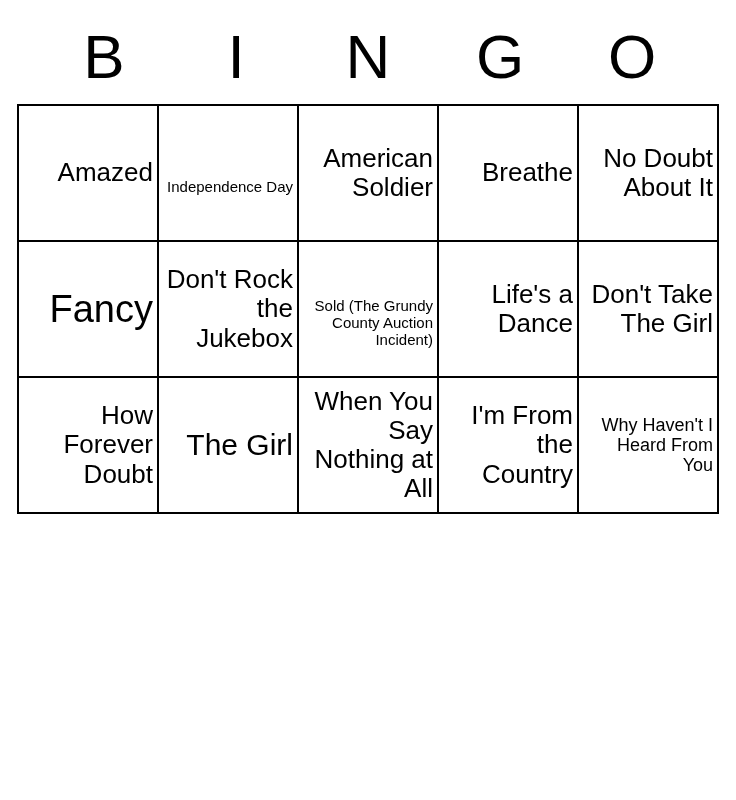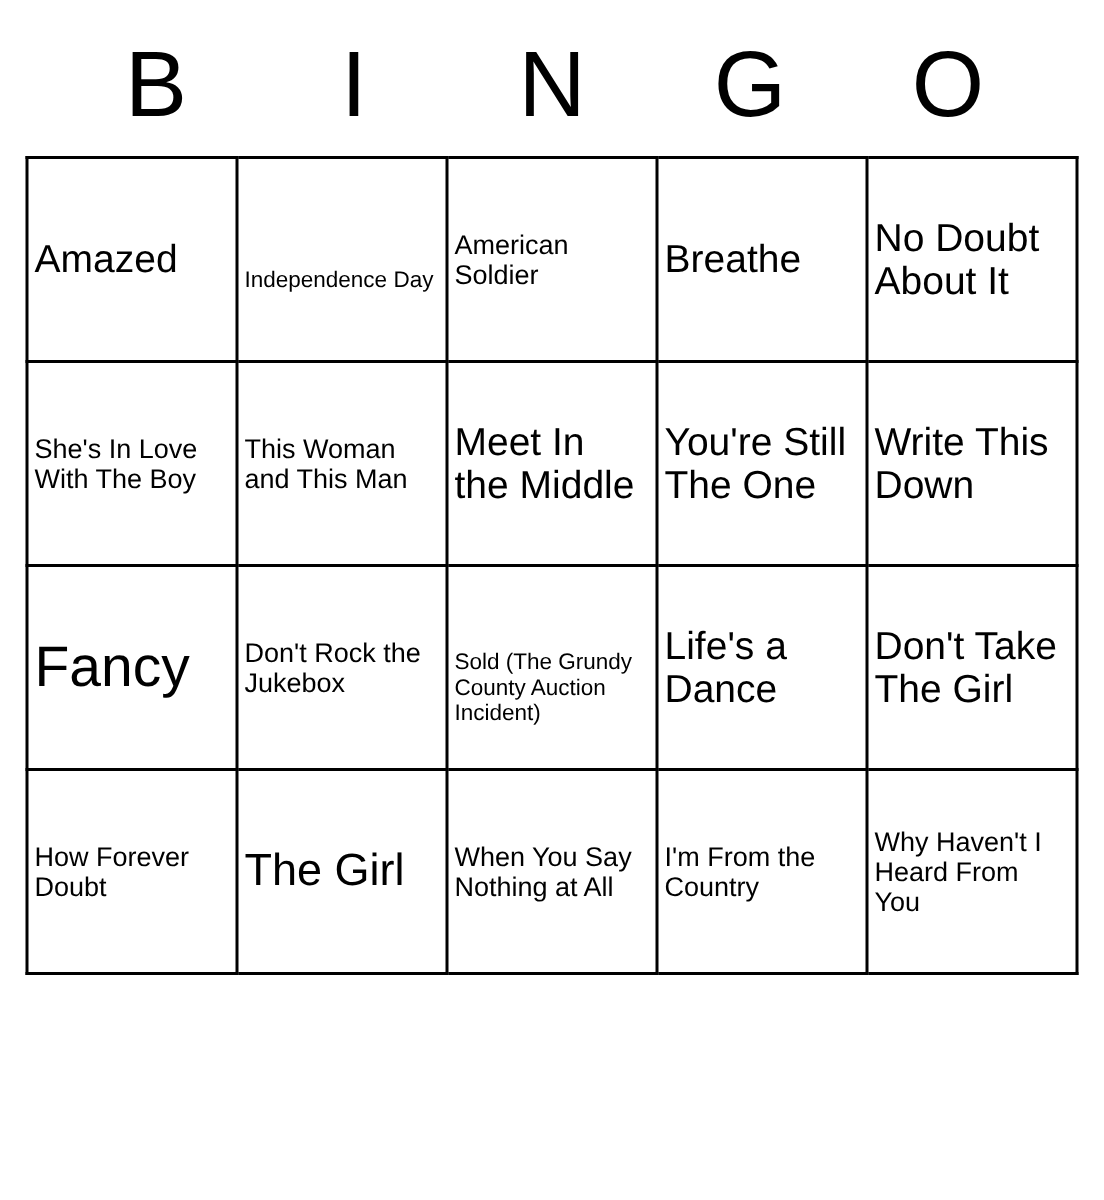--- a/index.html
+++ b/index.html
@@ -42,34 +42,34 @@
     margin-top: 12px;
     width: 650px;
     border-collapse: collapse;
     table-layout: fixed;
   }
   .grid td {
     border: 2px solid #000000;
     width: 130px;
     height: 130px;
     padding: 2px 4px;
-    text-align: left;
+    text-align: right;
     vertical-align: middle;
     word-wrap: break-word;
     overflow: hidden;
   }
   .cell-text {
     display: block;
     line-height: 1.12;
   }
   
   .fs-xxl { font-size: 38px; }
   .fs-xl  { font-size: 30px; }
   .fs-l   { font-size: 26px; }
-  .fs-m   { font-size: 18px; }
+  .fs-m   { font-size: 26px; }
   .fs-s   { font-size: 18px; }
   .fs-xs  { font-size: 15px; margin-top: 29px; }
 </style>
 </head>
 <body>
 
 <div class="card">
 
   <div class="header-row">
     <div class="header-letter">B</div>
@@ -89,37 +89,20 @@
             <span class="cell-text fs-xs">Independence Day</span>
           </td>
         <td>
             <span class="cell-text fs-m">American Soldier</span>
           </td>
         <td>
             <span class="cell-text fs-l">Breathe</span>
           </td>
         <td>
             <span class="cell-text fs-l">No Doubt About It</span>
-          </td>
-      </tr>
-      <tr>
-        <td>
-            <span class="cell-text fs-m">She's In Love With The Boy</span>
-          </td>
-        <td>
-            <span class="cell-text fs-m">This Woman and This Man</span>
-          </td>
-        <td>
-            <span class="cell-text fs-l">Meet In the Middle</span>
-          </td>
-        <td>
-            <span class="cell-text fs-l">You're Still The One</span>
-          </td>
-        <td>
-            <span class="cell-text fs-l">Write This Down</span>
           </td>
       </tr>
       <tr>
         <td>
             <span class="cell-text fs-xxl">Fancy</span>
           </td>
         <td>
             <span class="cell-text fs-m">Don't Rock the Jukebox</span>
           </td>
         <td>

